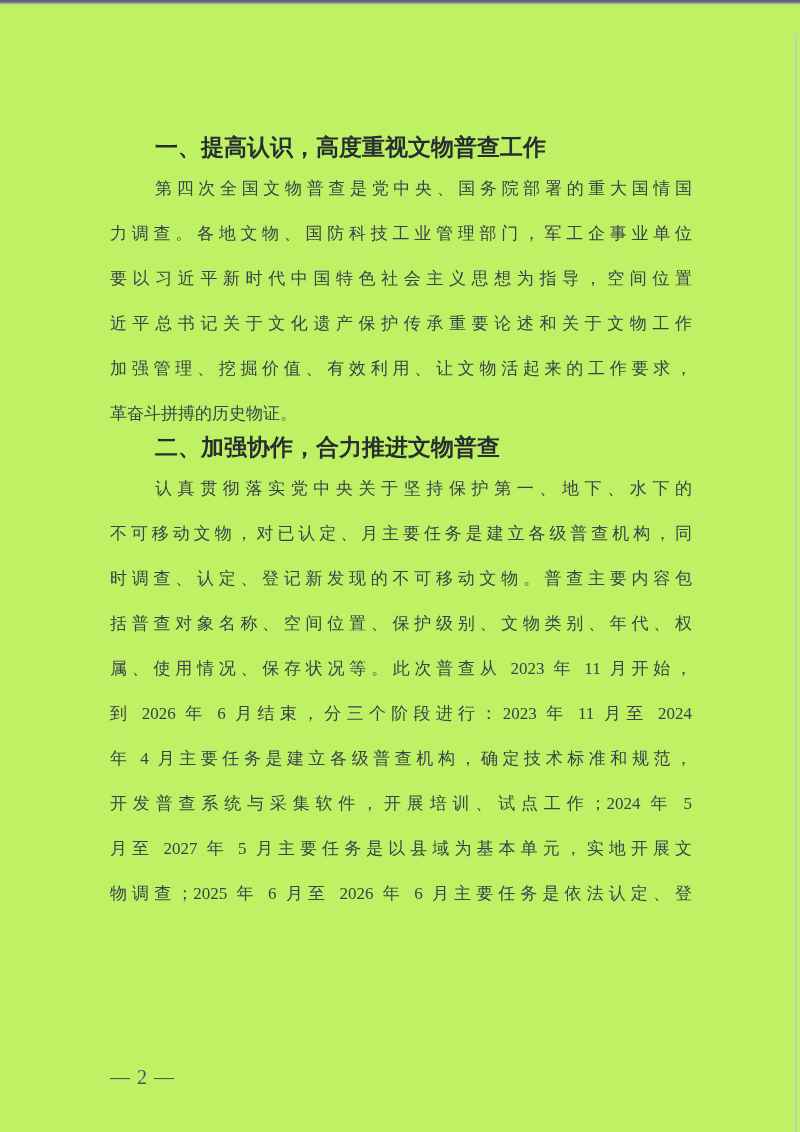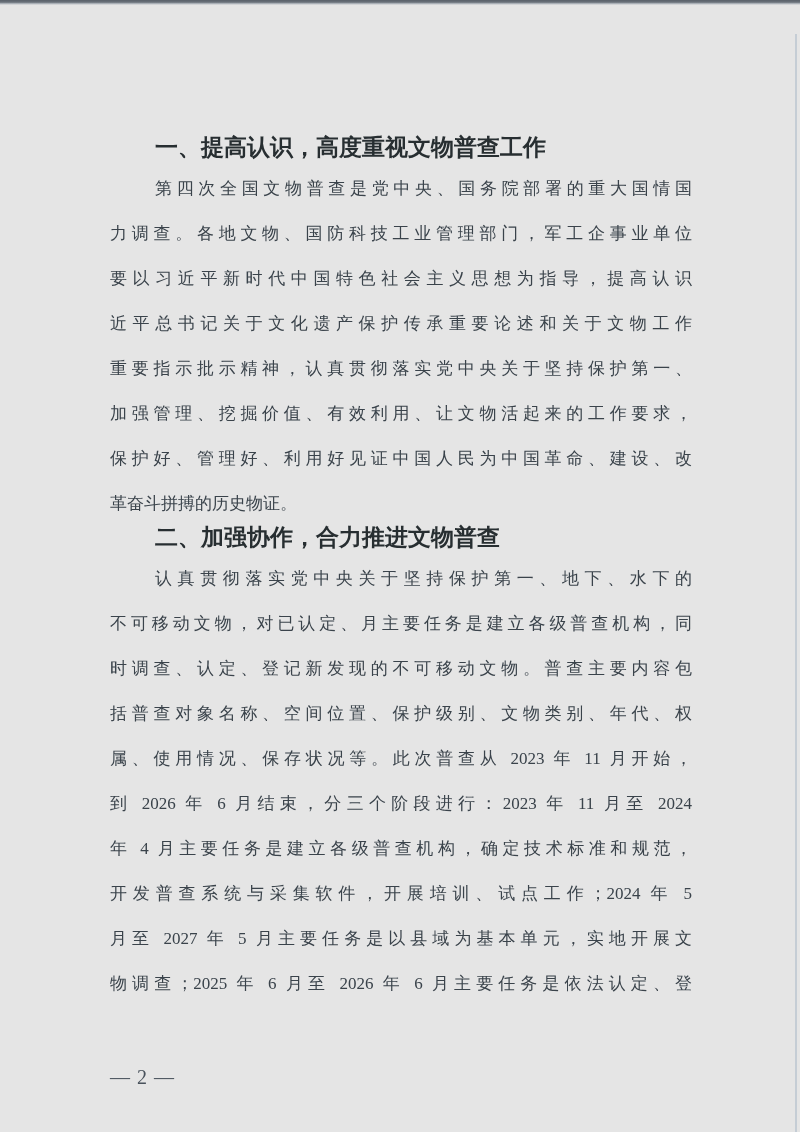--- a/index.html
+++ b/index.html
@@ -9,21 +9,21 @@
   body {
     width: 800px;
     height: 1132px;
     background: #ffffff;
     overflow: hidden;
   }
   .page {
     position: relative;
     width: 800px;
     height: 1132px;
-    background: #e5e5e5;
+    background: #bef264;
     font-family: "Liberation Serif", serif;
     overflow: hidden;
   }
   
   .scan-edge-top {
     position: absolute;
     top: 0; left: 0; right: 0;
     height: 5px;
     background: linear-gradient(to bottom, #596069 0%, #6b727b 45%, #a9afb6 70%, rgba(233,235,237,0) 100%);
   }
@@ -95,25 +95,23 @@
   <div class="scan-edge-top"></div>
   <div class="scan-edge-right"></div>
 
   <div class="content">
 
     <h2 class="heading">一、提高认识，高度重视文物普查工作</h2>
 
     <div class="para">
       <div class="line indent">第四次全国文物普查是党中央、国务院部署的重大国情国</div>
       <div class="line">力调查。各地文物、国防科技工业管理部门，军工企事业单位</div>
-      <div class="line">要以习近平新时代中国特色社会主义思想为指导，提高认识</div>
+      <div class="line">要以习近平新时代中国特色社会主义思想为指导，空间位置</div>
       <div class="line">近平总书记关于文化遗产保护传承重要论述和关于文物工作</div>
-      <div class="line">重要指示批示精神，认真贯彻落实党中央关于坚持保护第一、</div>
       <div class="line">加强管理、挖掘价值、有效利用、让文物活起来的工作要求，</div>
-      <div class="line">保护好、管理好、利用好见证中国人民为中国革命、建设、改</div>
       <div class="line flush-last">革奋斗拼搏的历史物证。</div>
     </div>
 
     <h2 class="heading second">二、加强协作，合力推进文物普查</h2>
 
     <div class="para">
       <div class="line indent">认真贯彻落实党中央关于坚持保护第一、地下、水下的</div>
       <div class="line">不可移动文物，对已认定、月主要任务是建立各级普查机构，同</div>
       <div class="line">时调查、认定、登记新发现的不可移动文物。普查主要内容包</div>
       <div class="line">括普查对象名称、空间位置、保护级别、文物类别、年代、权</div>

